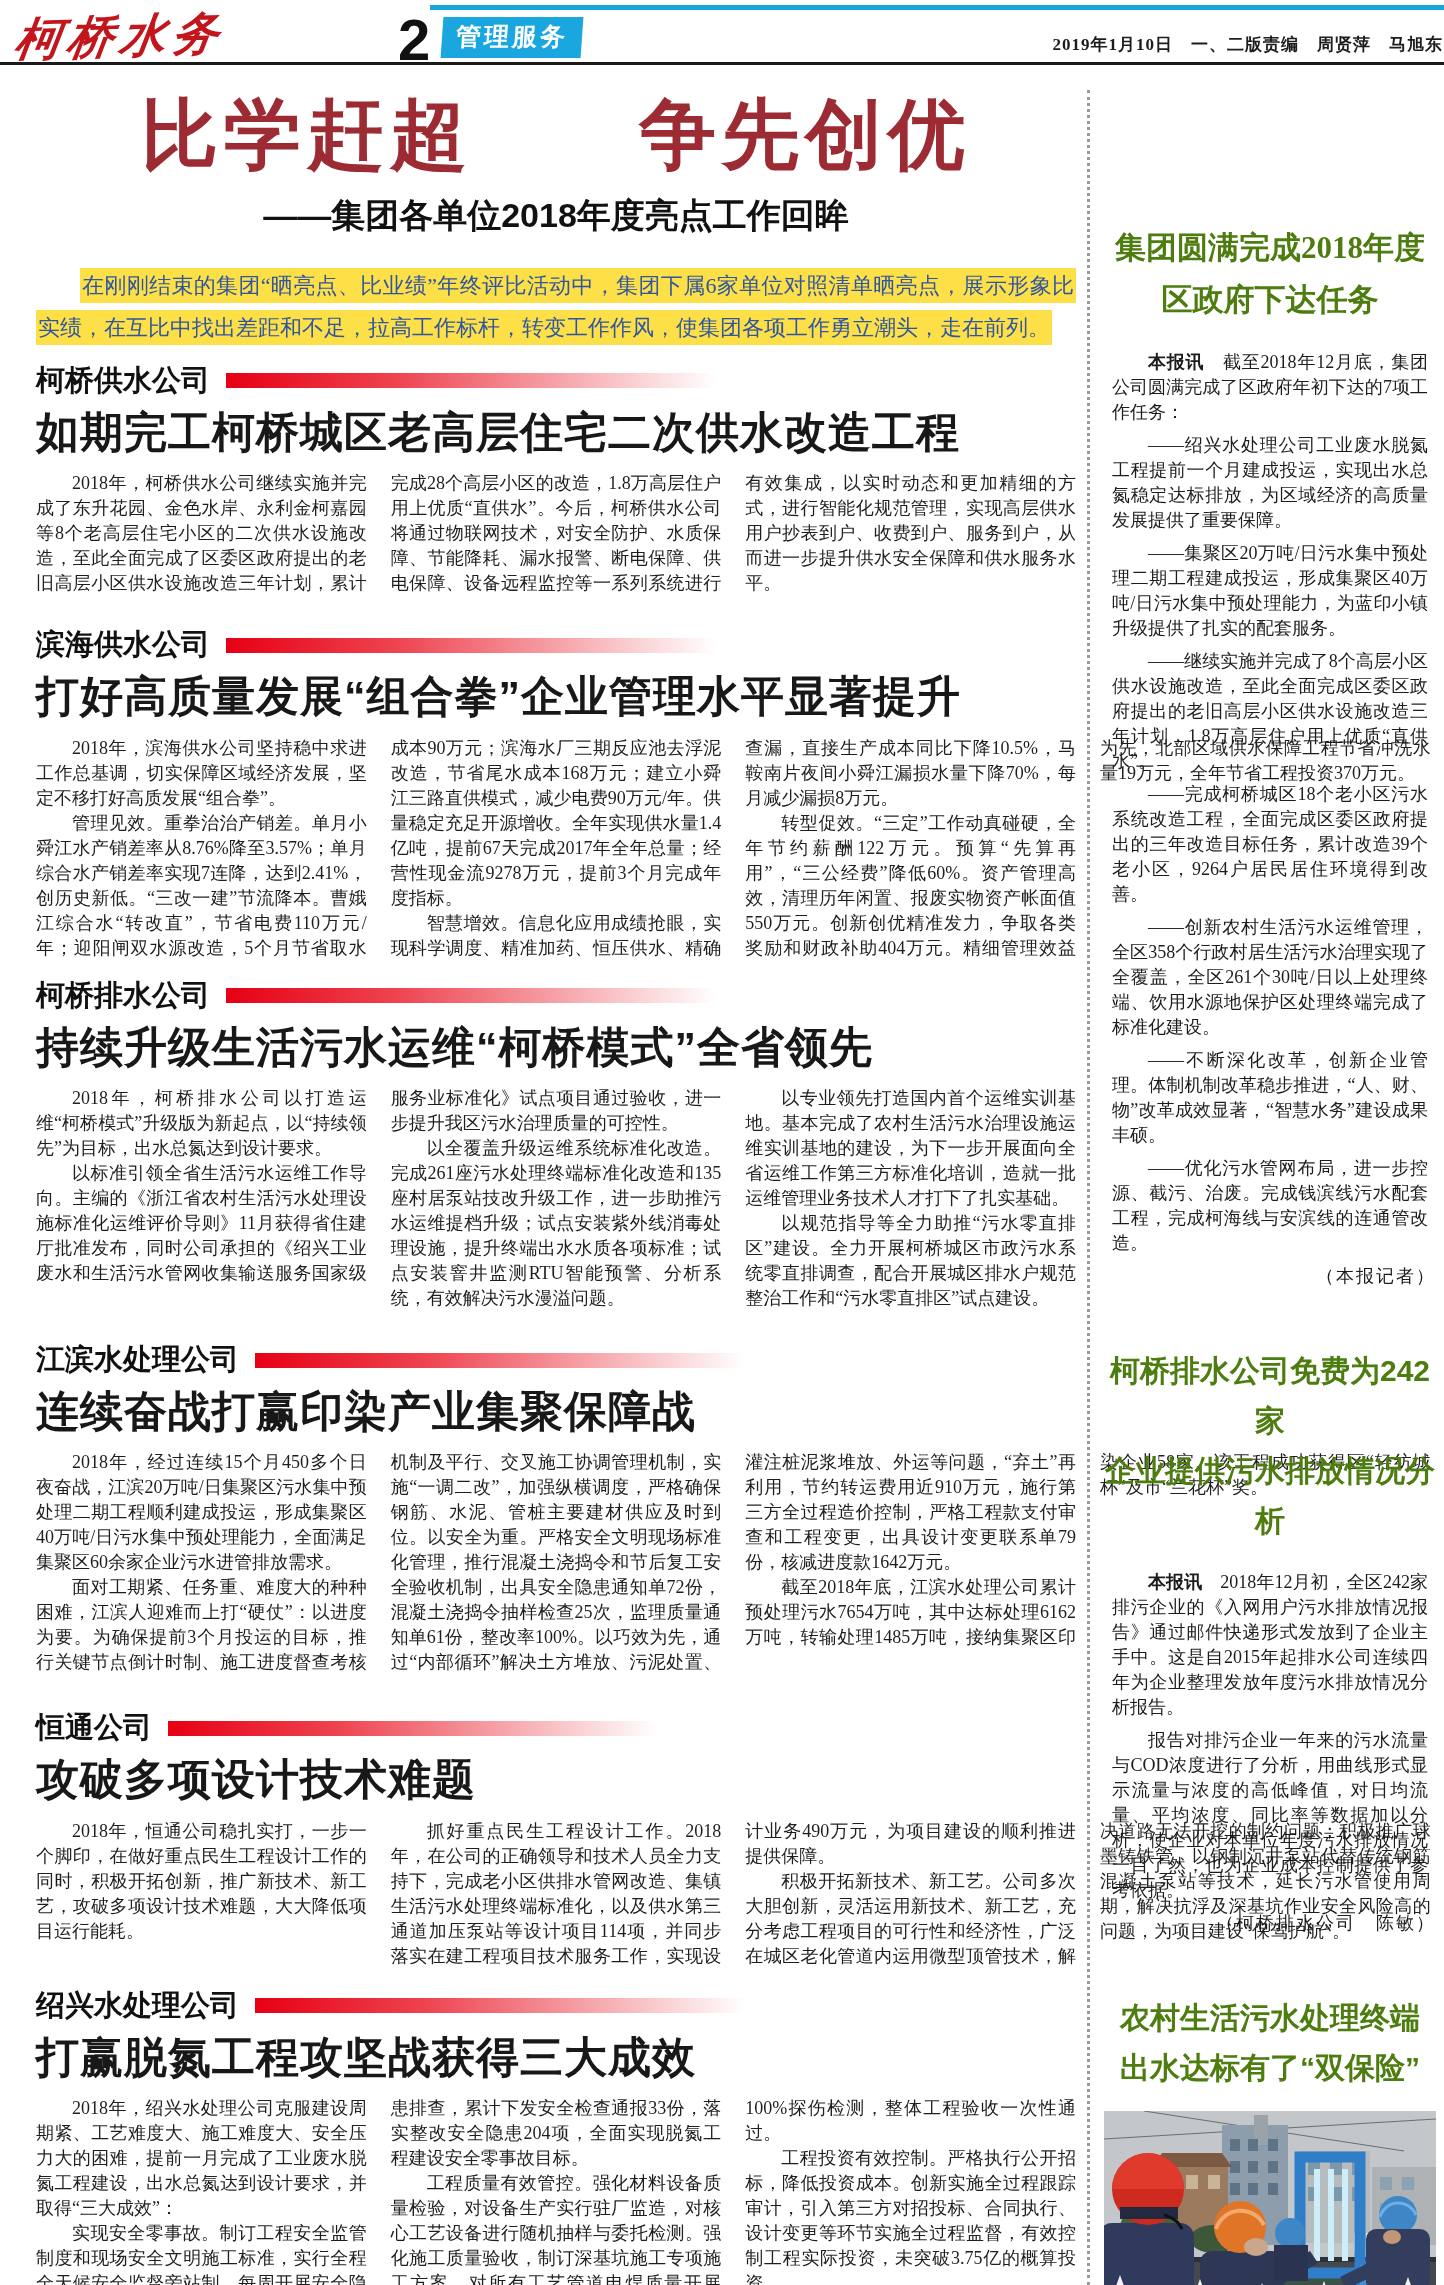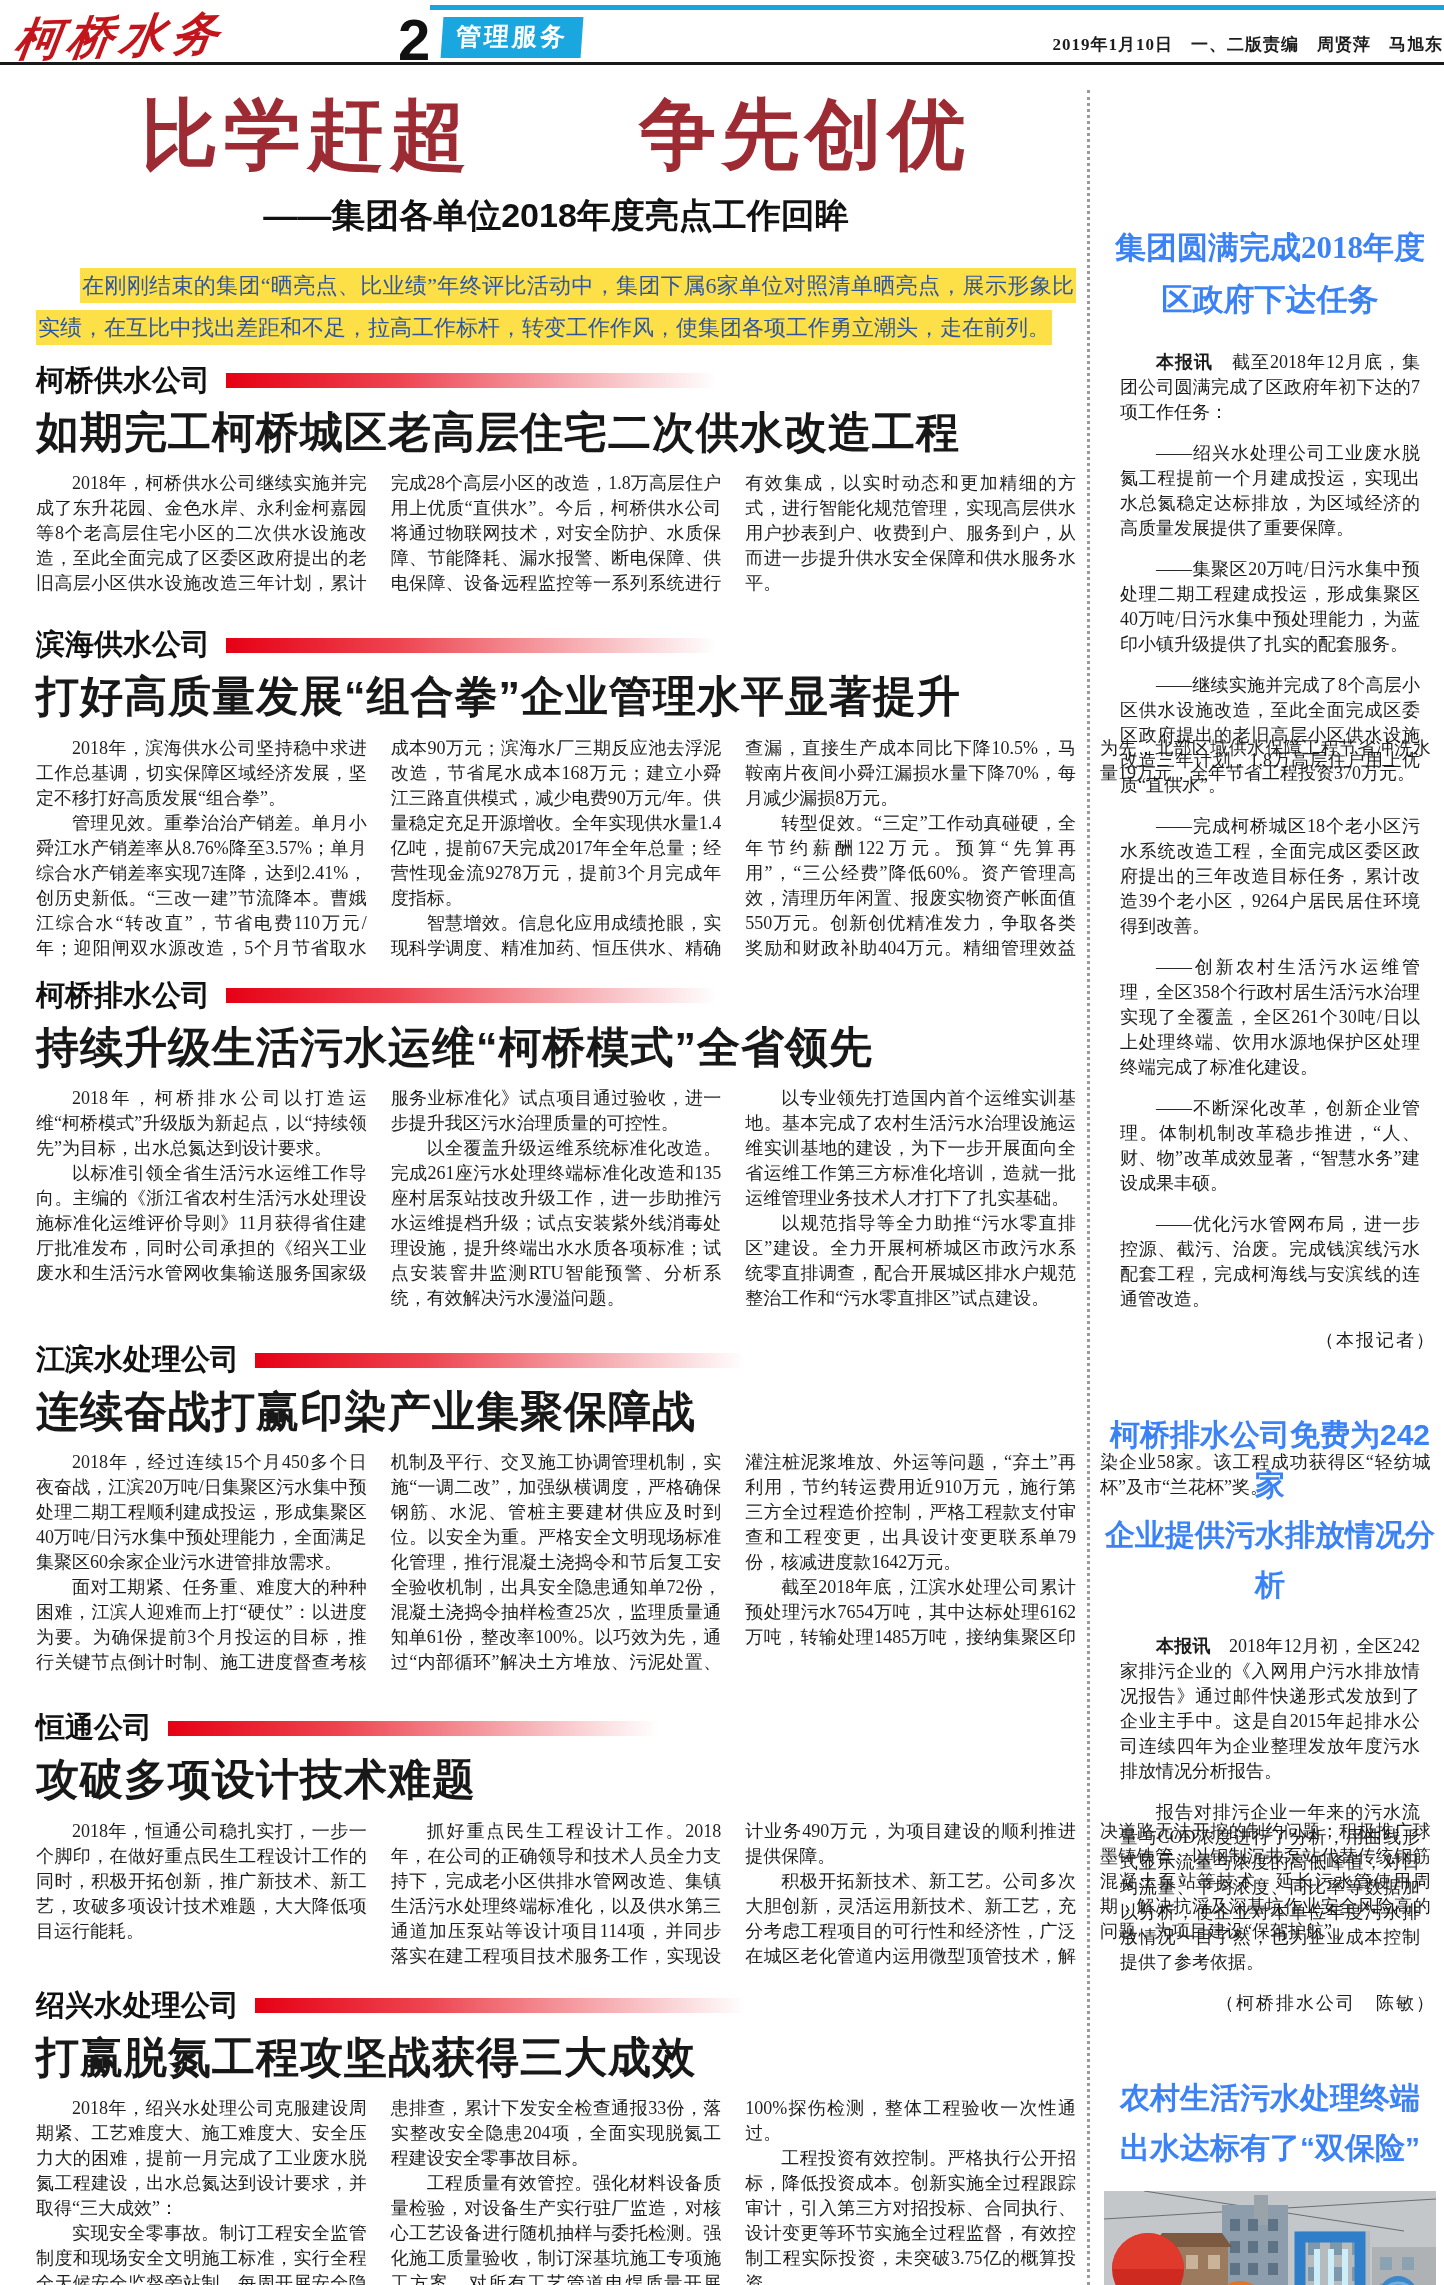--- a/index.html
+++ b/index.html
@@ -38,25 +38,25 @@
   .sec-label{font-size:29px;font-weight:bold;font-family:"Liberation Sans",sans-serif;
         color:#111;white-space:nowrap;margin-right:16px;}
   .sec-bar{display:inline-block;width:490px;height:15px;
         background:linear-gradient(90deg,#e60014 0%,#ee4450 35%,#f6a9ae 70%,rgba(255,255,255,0) 100%);}
   .sec-heading{margin:10px 0 0 0;font-size:43px;line-height:1.15;font-weight:900;
         font-family:"Liberation Sans",sans-serif;color:#181818;letter-spacing:1px;}
   .sec-body{margin-top:14px;column-count:3;column-gap:24px;column-fill:auto;
         font-size:18px;line-height:25px;text-align:justify;color:#1e1e1e;}
   .sec-body p{margin:0;text-indent:2em;}
   
-  .r-title{margin:0;text-align:center;font-weight:900;color:#3b82f6;}
+  .r-title{margin:0;text-align:center;font-weight:900;color:#4d7c0f;}
   .r-title-serif{font-family:"Liberation Serif",serif;font-size:31px;line-height:52px;margin-top:144px;}
   .r-title-sans{font-family:"Liberation Sans",sans-serif;font-size:30px;line-height:50px;}
   .r-body{margin-top:24px;font-size:18px;line-height:25px;text-align:justify;}
-  .r-body p{margin:16px;text-indent:2em;}
+  .r-body p{margin:8px;text-indent:2em;}
   .r-body .lead{font-weight:bold;}
   .byline{margin-top:6px;text-align:right;font-size:18px;letter-spacing:2px;
         font-family:"DejaVu Serif",serif;}
   .gap60{margin-top:58px;}
   .photo{margin-top:18px;width:332px;height:228px;display:block;}
   .r-body.tight{margin-top:16px;}
 </style>
 </head>
 <body>
 

